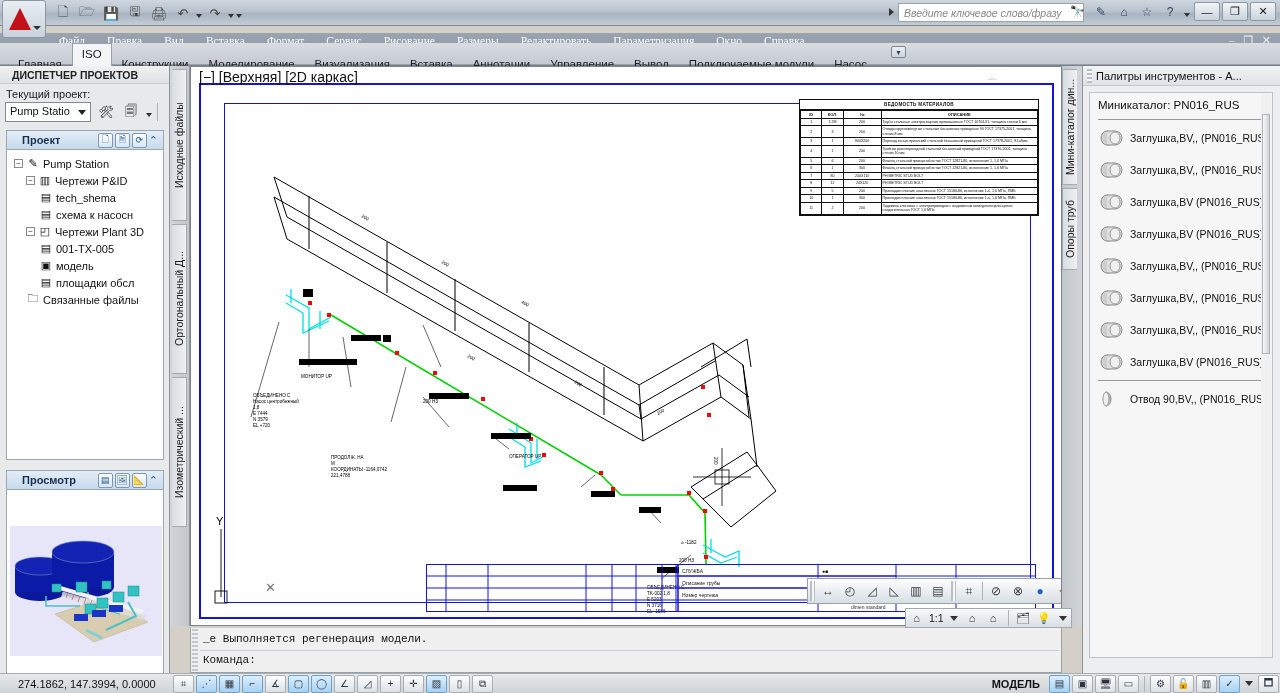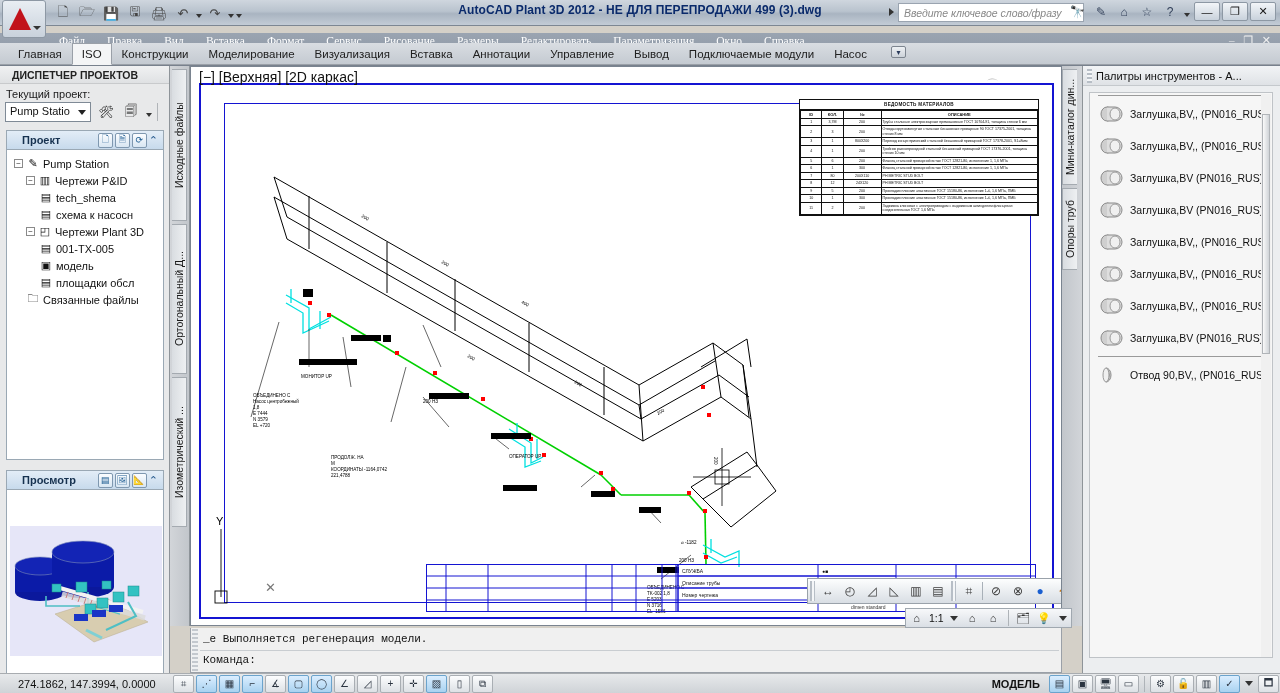--- a/index.html
+++ b/index.html
@@ -76,21 +76,21 @@
   .menubar .winctl { position: absolute; right: 6px; top: 1px; font-size: 11px; color: #f0f0f0; letter-spacing:3px;}
 
   
   .ribbontabs {
     position: absolute; left: 0; top: 43px; width: 1280px; height: 22px;
     background: linear-gradient(180deg,#d9dde2 0%,#c4cad1 100%);
     border-bottom: 1px solid #9aa0a8;
   }
   .ribbontabs .items { position: absolute; left: 8px; top: 0; display: flex; }
   .ribbontabs .rt {
-    font-size: 11.5px; color: #202020; padding: 3px 10px; line-height: 16px; white-space: nowrap;
+    font-size: 11.5px; color: #202020; padding: 13px 10px; line-height: 16px; white-space: nowrap;
   }
   .ribbontabs .rt.active {
     background: #f4f5f6; border: 1px solid #9aa0a8; border-bottom-color: #f4f5f6;
     padding: 2px 9px;
   }
   .ribbontabs .dropmark {
     margin-left: 14px; margin-top: 3px; width: 15px; height: 12px; border: 1px solid #7d858f;
     border-radius: 2px; background: linear-gradient(180deg,#eef1f4,#ccd2d9);
     display:flex;align-items:center;justify-content:center; font-size:8px; color:#2a3b5c;
   }
@@ -296,21 +296,20 @@
       <div class="qicon">🗁</div>
       <div class="qicon">💾</div>
       <div class="qicon">🖫</div>
       <div class="qicon">🖨</div>
       <div class="qicon">↶</div>
       <div class="qcaret"></div>
       <div class="qicon">↷</div>
       <div class="qcaret"></div>
       <div class="qcaret"></div>
     </div>
-    <div class="title-text">AutoCAD Plant 3D 2012 - НЕ ДЛЯ ПЕРЕПРОДАЖИ    499 (3).dwg</div>
     <div class="search-caret"></div>
     <div class="searchbox">Введите ключевое слово/фразу</div>
     <div class="helpicons">
       <div class="hi">🔭</div>
       <div class="hi">✎</div>
       <div class="hi">⌂</div>
       <div class="hi">☆</div>
       <div class="hi">?</div>
       <div class="qcaret"></div>
     </div>
@@ -791,20 +790,21 @@
     <div class="vtab" style="height:116px">Мини-каталог дин...</div>
     <div class="vtab" style="height:82px">Опоры труб</div>
   </div>
 
   <div class="tp">
     <div class="tp-head">
       <div class="grip"></div>
       <div class="ttl">Палитры инструментов - А...</div>
     </div>
     <div class="tp-body">
+      <div class="tp-cat">Миникаталог: PN016_RUS</div>
       <div class="tp-rule"></div>
 
       <div class="tp-item">
         <span class="ico">
             <svg width="26" height="20" viewBox="0 0 26 20">
               <ellipse cx="9" cy="10" rx="6" ry="7" fill="#cfcfcf" stroke="#8a8a8a"></ellipse>
               <path d="M9 3 h8 a7 7 0 0 1 0 14 h-8" fill="#dedede" stroke="#8a8a8a"></path>
               <ellipse cx="17" cy="10" rx="5" ry="6" fill="#f0f0f0" stroke="#9a9a9a"></ellipse>
             </svg>
           </span>

